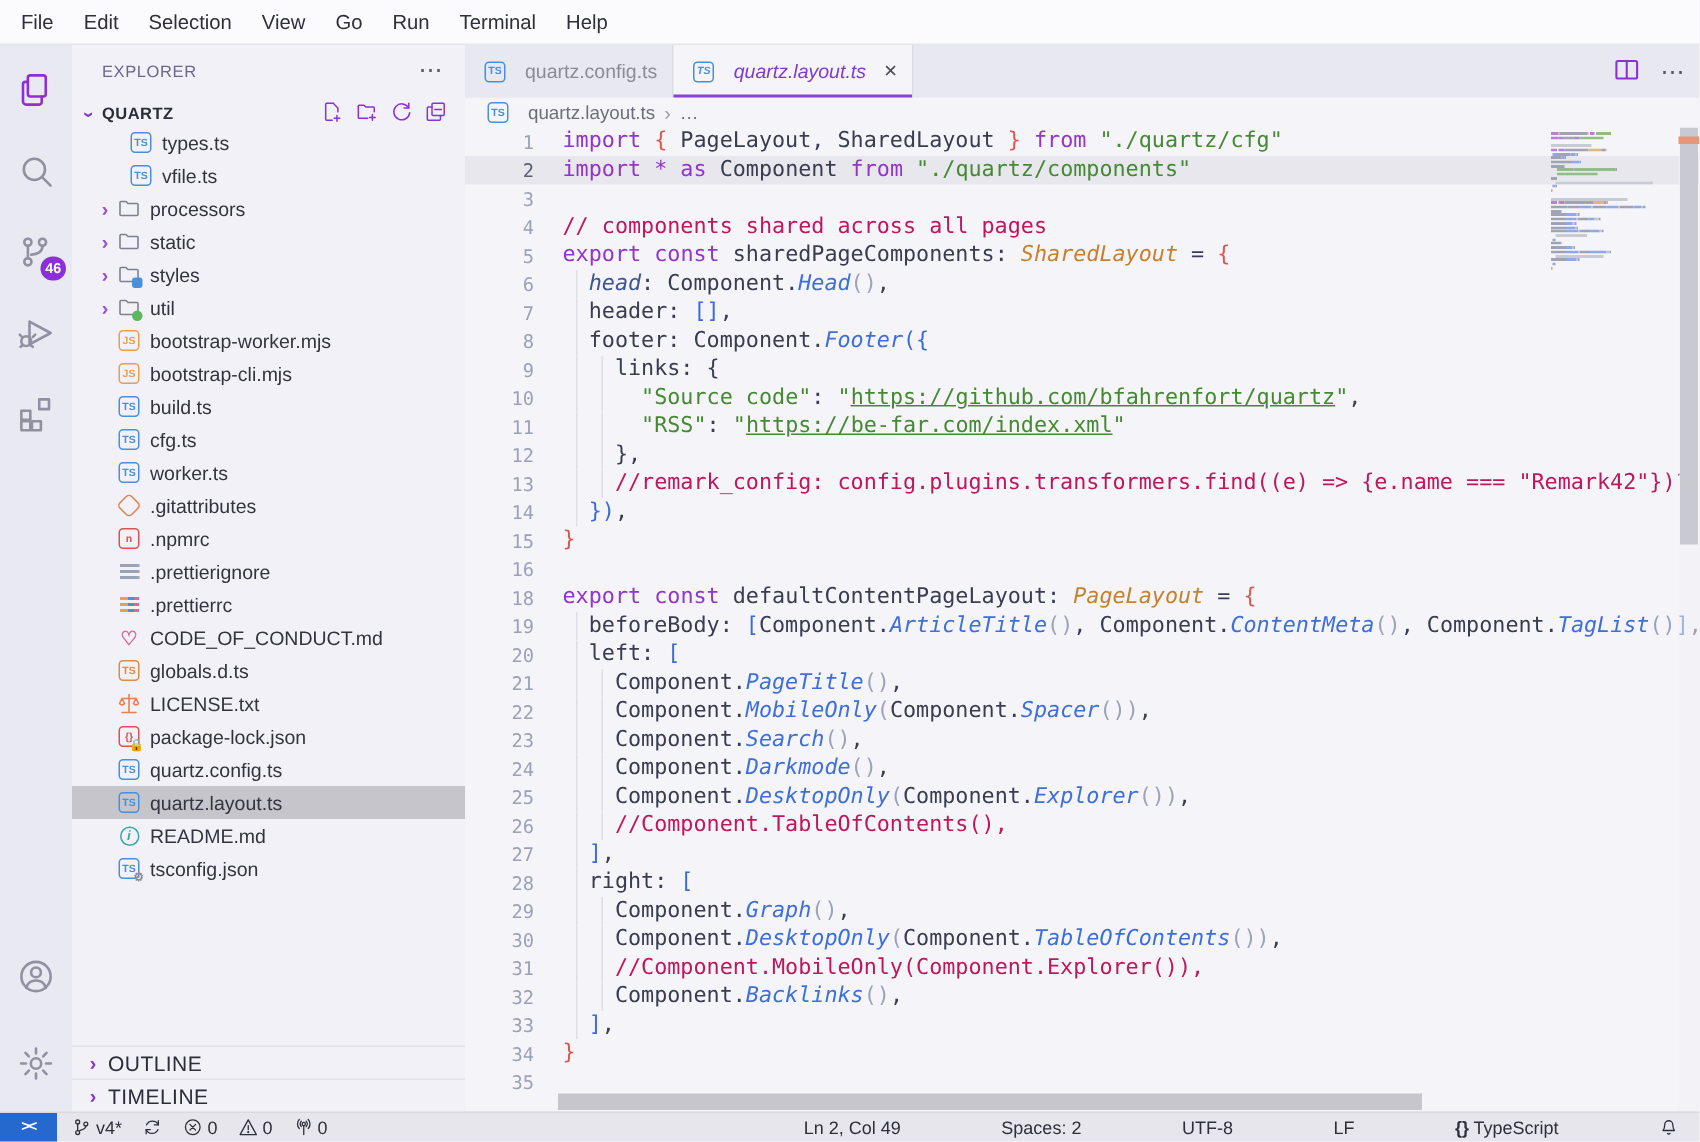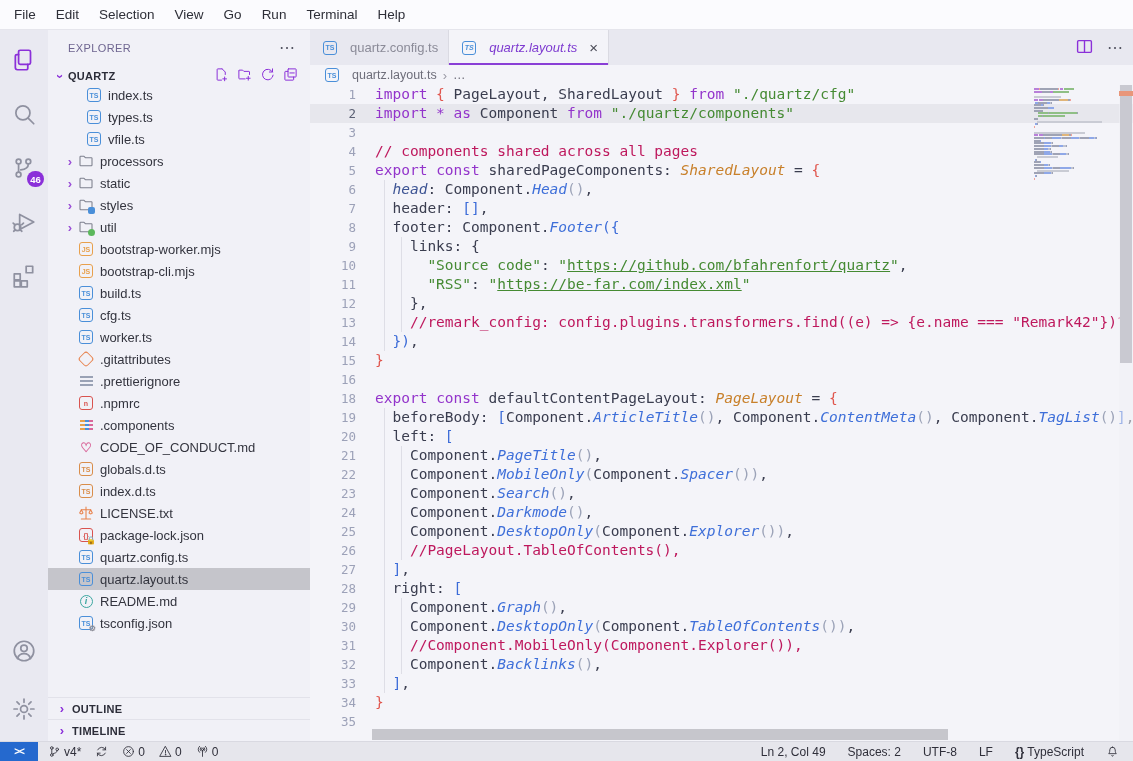--- a/index.html
+++ b/index.html
@@ -34,21 +34,21 @@
   .sb-actions svg { width:15px; height:15px; color:#8B30D9; }
   .tree { position:absolute; top:54px; left:0; width:262px; }
   .tree-row { height:22px; display:flex; align-items:center; font-size:13px; color:#33343E; cursor:default; }
   .tree-row.selected { background:#C5C5CB; }
   .tree-chev { width:16px; text-align:center; color:#9A4FD6; font-size:13px; font-weight:bold; }
   .fi { width:16px; height:16px; margin-right:6px; display:inline-flex; align-items:center; justify-content:center; font-size:7px; font-weight:bold; flex:none; position:relative;}
   .fi-box { border:1.4px solid; border-radius:3px; width:14px; height:14px; display:flex; align-items:center; justify-content:center; }
   .panels { position:absolute; bottom:0; left:0; width:262px; }
   .panel-row { height:22px; display:flex; align-items:center; border-top:1px solid #E2E2EA; padding-left:6px; }
   .panel-row .sb-chev { transform:none; }
-  .panel-label { font-size:11px; font-weight:bold; color:#2C2D39; letter-spacing:0.3px; margin-left:2px;}
+  .panel-label { font-size:14px; font-weight:normal; color:#2C2D39; letter-spacing:0.3px; margin-left:2px;}
 
   
   .editor { flex:1; position:relative; background:#F4F4F9; overflow:hidden; }
   .tabbar { height:35px; background:#E8E8F0; display:flex; position:relative; }
   .tab { height:35px; display:flex; align-items:center; padding:0 10px 0 12px; font-size:13px; gap:6px; border-right:1px solid #DADAE2; background:#E8E8F0; color:#8B8B98; position:relative; }
   .tab.active { background:#F4F4F9; color:#7E3BD0; font-style:italic; }
   .tab.active:after { content:""; position:absolute; left:0; right:0; bottom:0; height:2px; background:#8A3FD6; }
   .tab-close { font-style:normal; color:#4A4B57; font-size:15px; margin-left:6px; }
   .tab-actions { position:absolute; right:10px; top:0; height:35px; display:flex; align-items:center; gap:14px; }
   .tab-actions svg { width:17px; height:17px; }
@@ -75,21 +75,21 @@
   .vscroll { position:absolute; top:0; right:0; width:14px; bottom:0; background:rgba(240,240,246,0.55); }
   .vthumb { position:absolute; top:0; left:1px; width:12px; height:278px; background:#C9C9D1; }
   .vmarker { position:absolute; top:6px; left:0; width:14px; height:5px; background:#E8967A; }
   .hscroll { position:absolute; left:62px; bottom:1px; height:11px; width:576px; background:#C6C6CC; }
 
   
   .statusbar { position:absolute; left:0; top:741px; width:1133px; height:20px; background:#E6E6EC; border-top:1px solid #D9D9E1; display:flex; align-items:center; font-size:12px; color:#2F2F3A; }
   .remote { width:38px; height:20px; background:#2569CE; color:#fff; display:flex; align-items:center; justify-content:center; font-size:10px; font-weight:bold; letter-spacing:-1px; margin-right:10px; }
   .sb-item { display:flex; align-items:center; gap:3px; margin-right:14px; }
   .sb-item svg { width:13px; height:13px; }
-  .status-right { margin-left:auto; display:flex; align-items:center; }
+  .status-right { margin-left:auto; display:flex; align-items:center;gap:45px; }
   .status-right .sb-item { margin-right:0; margin-left:22px; }
   .status-right { padding-right:14px; }
 </style>
 </head>
 <body>
 
 <div class="menubar">
     <div class="menu-item">File</div>
     <div class="menu-item">Edit</div>
     <div class="menu-item">Selection</div>
@@ -183,26 +183,20 @@
               <path d="M8 7H4a1 1 0 0 0-1 1v12a1 1 0 0 0 1 1h12a1 1 0 0 0 1-1v-4"></path>
               <path d="M11 9.5h7"></path>
             </svg></span>
         </span>
     </div>
     <div class="tree">
         <div class="tree-row" style="padding-left: 38px;">
           <span class="fi">
             <span class="fi-box" style="border-color:#4A8FD9;color:#4A8FD9;">TS</span>
           </span>
-          <span>index.ts</span>
-        </div>
-        <div class="tree-row" style="padding-left: 38px;">
-          <span class="fi">
-            <span class="fi-box" style="border-color:#4A8FD9;color:#4A8FD9;">TS</span>
-          </span>
           <span>types.ts</span>
         </div>
         <div class="tree-row" style="padding-left: 38px;">
           <span class="fi">
             <span class="fi-box" style="border-color:#4A8FD9;color:#4A8FD9;">TS</span>
           </span>
           <span>vfile.ts</span>
         </div>
         <div class="tree-row" style="padding-left: 14px;">
           <span class="tree-chev">›</span>
@@ -273,53 +267,47 @@
           <span>worker.ts</span>
         </div>
         <div class="tree-row" style="padding-left: 30px;">
           <span class="fi">
             <span style="width:12px;height:12px;border:1.4px solid #E8824C;transform:rotate(45deg);border-radius:3px;display:inline-block;"></span>
           </span>
           <span>.gitattributes</span>
         </div>
         <div class="tree-row" style="padding-left: 30px;">
           <span class="fi">
+            <span class="fi-box" style="border-color:#D9534F;color:#D9534F;">n</span>
+          </span>
+          <span>.npmrc</span>
+        </div>
+        <div class="tree-row" style="padding-left: 30px;">
+          <span class="fi">
             <span style="width:13px;height:11px;display:inline-block;background:linear-gradient(#9AA2B5 0 2px,transparent 2px 4px,#9AA2B5 4px 6px,transparent 6px 8px,#9AA2B5 8px 10px,transparent 10px);"></span>
           </span>
           <span>.prettierignore</span>
         </div>
         <div class="tree-row" style="padding-left: 30px;">
           <span class="fi">
-            <span class="fi-box" style="border-color:#D9534F;color:#D9534F;">n</span>
-          </span>
-          <span>.npmrc</span>
-        </div>
-        <div class="tree-row" style="padding-left: 30px;">
-          <span class="fi">
             <span style="width:13px;height:11px;display:inline-block;background:linear-gradient(90deg,#E8A04C 0 40%,#4A8FD9 40% 70%,#D9679A 70%);-webkit-mask:linear-gradient(#000 0 2px,transparent 2px 4px,#000 4px 6px,transparent 6px 8px,#000 8px 10px,transparent 10px);mask:linear-gradient(#000 0 2px,transparent 2px 4px,#000 4px 6px,transparent 6px 8px,#000 8px 10px,transparent 10px);"></span>
           </span>
-          <span>.components</span>
+          <span>.prettierrc</span>
         </div>
         <div class="tree-row" style="padding-left: 30px;">
           <span class="fi">
             <span style="color:#D9679A;font-size:13px;">♡</span>
           </span>
           <span>CODE_OF_CONDUCT.md</span>
         </div>
         <div class="tree-row" style="padding-left: 30px;">
           <span class="fi">
             <span class="fi-box" style="border-color:#D98D4A;color:#D98D4A;">TS</span>
           </span>
           <span>globals.d.ts</span>
-        </div>
-        <div class="tree-row" style="padding-left: 30px;">
-          <span class="fi">
-            <span class="fi-box" style="border-color:#D98D4A;color:#D98D4A;">TS</span>
-          </span>
-          <span>index.d.ts</span>
         </div>
         <div class="tree-row" style="padding-left: 30px;">
           <span class="fi">
             <svg viewBox="0 0 24 24" fill="none" stroke="#E8824C" stroke-width="1.6" stroke-linecap="round" stroke-linejoin="round">
               <path d="M12 3v18M5 21h14"></path>
               <path d="M5 7h14"></path>
               <path d="M5 7l-2.5 5a3 3 0 0 0 5 0z"></path>
               <path d="M19 7l-2.5 5a3 3 0 0 0 5 0z"></path>
             </svg>
           </span>
@@ -422,21 +410,21 @@
           <div class="code-line"><span class="gutter">15</span><span class="lcontent"><span class="tok-br">}</span></span></div>
           <div class="code-line"><span class="gutter">16</span><span class="lcontent"></span></div>
           <div class="code-line"><span class="gutter">18</span><span class="lcontent"><span class="tok-kw">export</span><span class="tok-id"> </span><span class="tok-kw">const</span><span class="tok-id"> defaultContentPageLayout: </span><span class="tok-type">PageLayout</span><span class="tok-id"> = </span><span class="tok-br">{</span></span></div>
           <div class="code-line"><span class="gutter">19</span><span class="lcontent"><i class="guide" style="left: 27.73px;"></i><span class="tok-id">  beforeBody: </span><span class="tok-ab">[</span><span class="tok-id">Component.</span><span class="tok-fn">ArticleTitle</span><span class="tok-pn">()</span><span class="tok-id">, Component.</span><span class="tok-fn">ContentMeta</span><span class="tok-pn">()</span><span class="tok-id">, Component.</span><span class="tok-fn">TagList</span><span class="tok-pn">()</span><span class="tok-ab">]</span><span class="tok-id">,</span></span></div>
           <div class="code-line"><span class="gutter">20</span><span class="lcontent"><i class="guide" style="left: 27.73px;"></i><span class="tok-id">  left: </span><span class="tok-ab">[</span></span></div>
           <div class="code-line"><span class="gutter">21</span><span class="lcontent"><i class="guide" style="left: 27.73px;"></i><i class="guide" style="left: 45.19px;"></i><span class="tok-id">    Component.</span><span class="tok-fn">PageTitle</span><span class="tok-pn">()</span><span class="tok-id">,</span></span></div>
           <div class="code-line"><span class="gutter">22</span><span class="lcontent"><i class="guide" style="left: 27.73px;"></i><i class="guide" style="left: 45.19px;"></i><span class="tok-id">    Component.</span><span class="tok-fn">MobileOnly</span><span class="tok-pn">(</span><span class="tok-id">Component.</span><span class="tok-fn">Spacer</span><span class="tok-pn">()</span><span class="tok-pn">)</span><span class="tok-id">,</span></span></div>
           <div class="code-line"><span class="gutter">23</span><span class="lcontent"><i class="guide" style="left: 27.73px;"></i><i class="guide" style="left: 45.19px;"></i><span class="tok-id">    Component.</span><span class="tok-fn">Search</span><span class="tok-pn">()</span><span class="tok-id">,</span></span></div>
           <div class="code-line"><span class="gutter">24</span><span class="lcontent"><i class="guide" style="left: 27.73px;"></i><i class="guide" style="left: 45.19px;"></i><span class="tok-id">    Component.</span><span class="tok-fn">Darkmode</span><span class="tok-pn">()</span><span class="tok-id">,</span></span></div>
           <div class="code-line"><span class="gutter">25</span><span class="lcontent"><i class="guide" style="left: 27.73px;"></i><i class="guide" style="left: 45.19px;"></i><span class="tok-id">    Component.</span><span class="tok-fn">DesktopOnly</span><span class="tok-pn">(</span><span class="tok-id">Component.</span><span class="tok-fn">Explorer</span><span class="tok-pn">()</span><span class="tok-pn">)</span><span class="tok-id">,</span></span></div>
-          <div class="code-line"><span class="gutter">26</span><span class="lcontent"><i class="guide" style="left: 27.73px;"></i><i class="guide" style="left: 45.19px;"></i><span class="tok-id">    </span><span class="tok-cmt">//PageLayout.TableOfContents(),</span></span></div>
+          <div class="code-line"><span class="gutter">26</span><span class="lcontent"><i class="guide" style="left: 27.73px;"></i><i class="guide" style="left: 45.19px;"></i><span class="tok-id">    </span><span class="tok-cmt">//Component.TableOfContents(),</span></span></div>
           <div class="code-line"><span class="gutter">27</span><span class="lcontent"><i class="guide" style="left: 27.73px;"></i><span class="tok-id">  </span><span class="tok-ab">]</span><span class="tok-id">,</span></span></div>
           <div class="code-line"><span class="gutter">28</span><span class="lcontent"><i class="guide" style="left: 27.73px;"></i><span class="tok-id">  right: </span><span class="tok-ab">[</span></span></div>
           <div class="code-line"><span class="gutter">29</span><span class="lcontent"><i class="guide" style="left: 27.73px;"></i><i class="guide" style="left: 45.19px;"></i><span class="tok-id">    Component.</span><span class="tok-fn">Graph</span><span class="tok-pn">()</span><span class="tok-id">,</span></span></div>
           <div class="code-line"><span class="gutter">30</span><span class="lcontent"><i class="guide" style="left: 27.73px;"></i><i class="guide" style="left: 45.19px;"></i><span class="tok-id">    Component.</span><span class="tok-fn">DesktopOnly</span><span class="tok-pn">(</span><span class="tok-id">Component.</span><span class="tok-fn">TableOfContents</span><span class="tok-pn">()</span><span class="tok-pn">)</span><span class="tok-id">,</span></span></div>
           <div class="code-line"><span class="gutter">31</span><span class="lcontent"><i class="guide" style="left: 27.73px;"></i><i class="guide" style="left: 45.19px;"></i><span class="tok-id">    </span><span class="tok-cmt">//Component.MobileOnly(Component.Explorer()),</span></span></div>
           <div class="code-line"><span class="gutter">32</span><span class="lcontent"><i class="guide" style="left: 27.73px;"></i><i class="guide" style="left: 45.19px;"></i><span class="tok-id">    Component.</span><span class="tok-fn">Backlinks</span><span class="tok-pn">()</span><span class="tok-id">,</span></span></div>
           <div class="code-line"><span class="gutter">33</span><span class="lcontent"><i class="guide" style="left: 27.73px;"></i><span class="tok-id">  </span><span class="tok-ab">]</span><span class="tok-id">,</span></span></div>
           <div class="code-line"><span class="gutter">34</span><span class="lcontent"><span class="tok-br">}</span></span></div>
           <div class="code-line"><span class="gutter">35</span><span class="lcontent"></span></div>
         </div>

